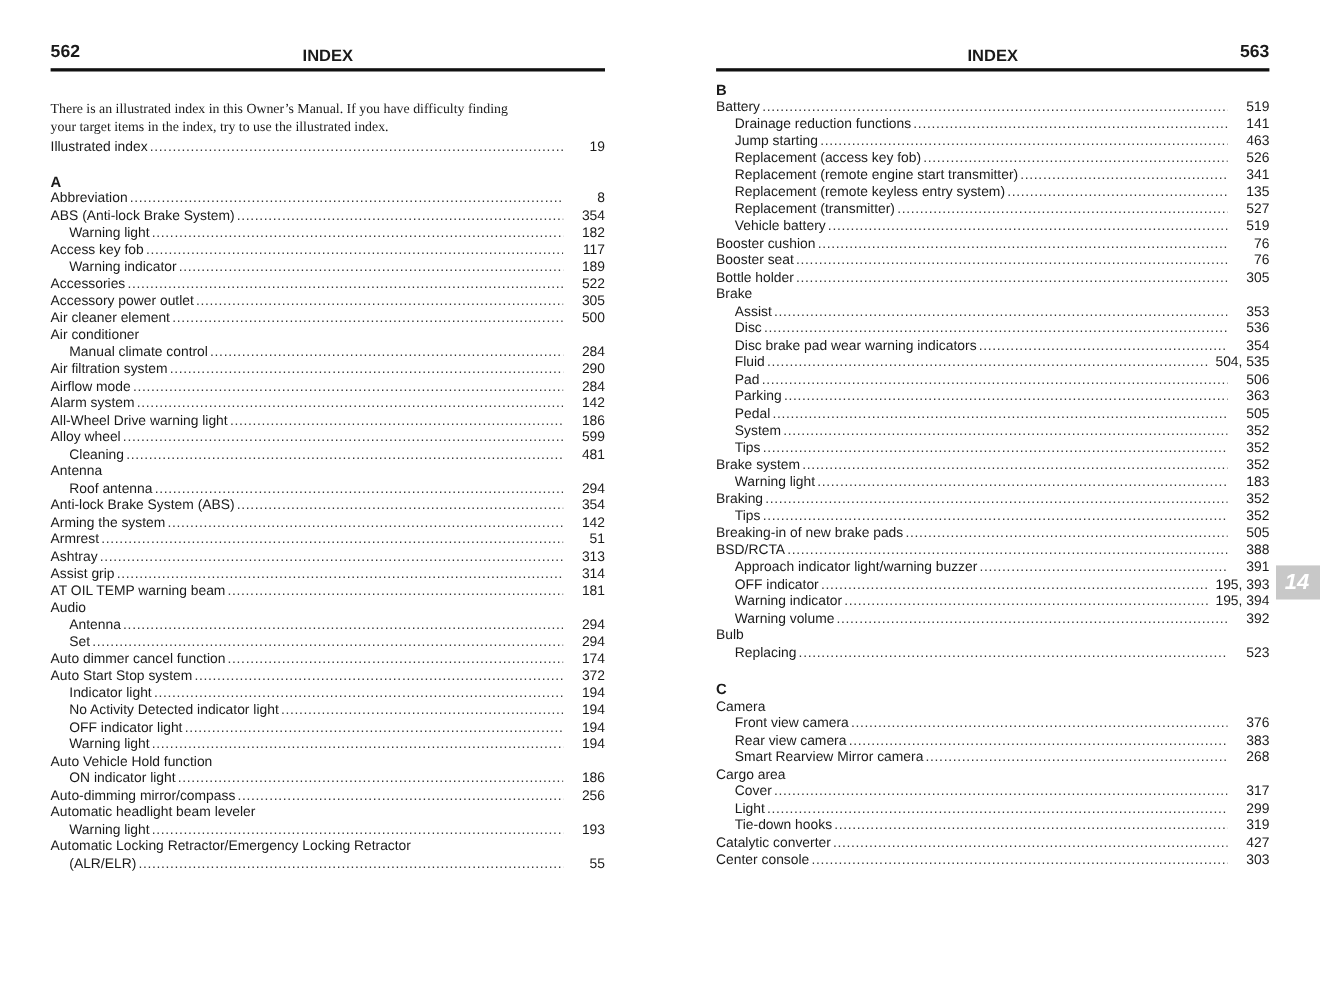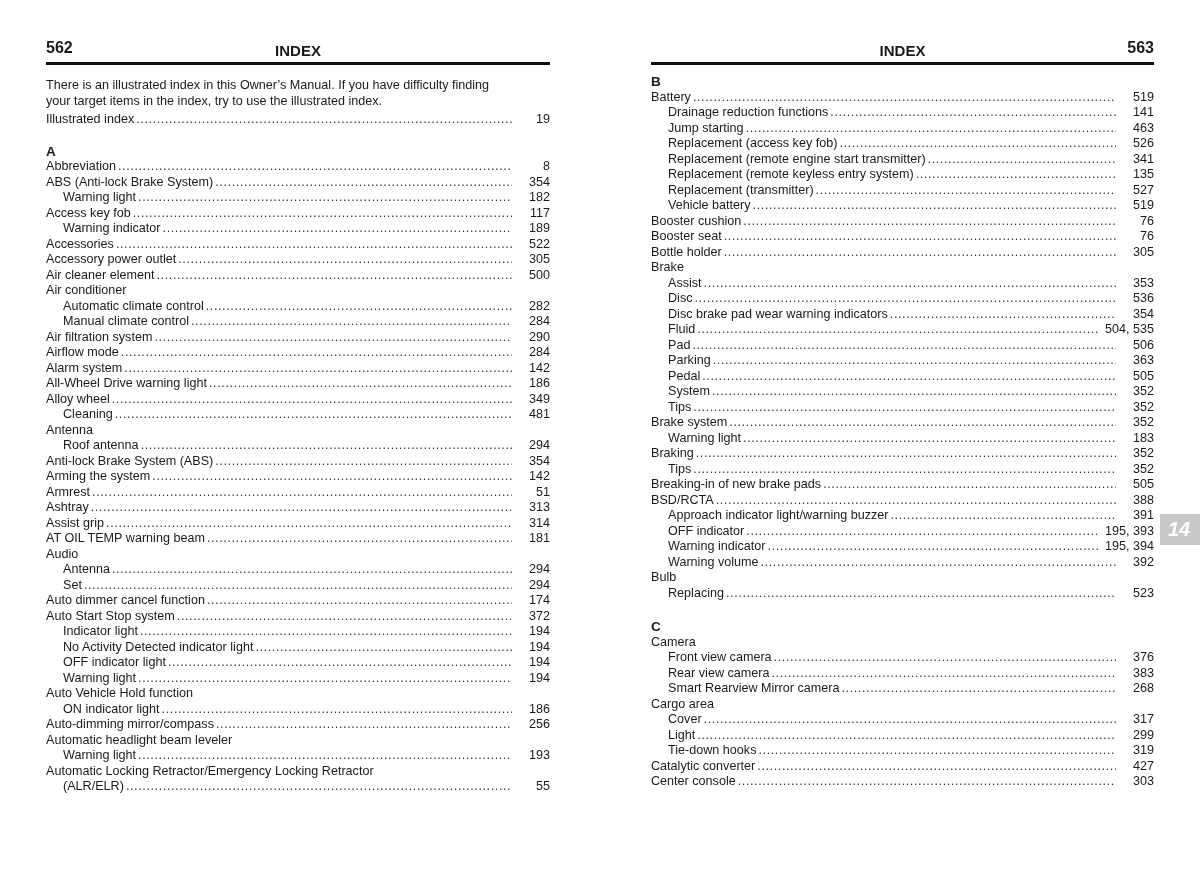--- a/index.html
+++ b/index.html
@@ -12,21 +12,21 @@
   #page-right { left: 651px; width: 503px; }
   .header {
     position: relative; height: 62px; border-bottom: 3px solid #111;
   }
   .header .pnum { position: absolute; top: 39px; font-size: 16px; font-weight: bold; }
   .header .title { position: absolute; top: 42px; font-size: 15px; font-weight: bold; left: 0; right: 0; text-align: center; }
   #page-left .pnum { left: 0; }
   #page-right .pnum { right: 0; }
   #page-left .title { left: 0; width: 504px; }
   .content { font-size: 12.6px; line-height: 15.5px; }
-  .intro { margin-top: 13px; }
+  .intro { margin-top: 27px; font-family: Liberation Serif, serif; }
   .row { display: flex; align-items: baseline; height: 15.5px; white-space: nowrap; }
   .row.sub { padding-left: 17px; }
   .row.cont { padding-left: 17px; }
   .row .term { flex: 0 0 auto; }
   .row .dots {
     flex: 1 1 auto; overflow: hidden; margin: 0 2px; color: #333;
   }
   .row .dots::after {
     content: "................................................................................................................................................................................................................................";
     letter-spacing: 0.6px;
@@ -98,25 +98,20 @@
         </div>
         <div class="row">
           <span class="term">Air cleaner element</span>
           <span class="dots"></span>
           <span class="pg">500</span>
         </div>
         <div class="row">
           <span class="term">Air conditioner</span>
         </div>
         <div class="row sub">
-          <span class="term">Automatic climate control</span>
-          <span class="dots"></span>
-          <span class="pg">282</span>
-        </div>
-        <div class="row sub">
           <span class="term">Manual climate control</span>
           <span class="dots"></span>
           <span class="pg">284</span>
         </div>
         <div class="row">
           <span class="term">Air filtration system</span>
           <span class="dots"></span>
           <span class="pg">290</span>
         </div>
         <div class="row">
@@ -130,21 +125,21 @@
           <span class="pg">142</span>
         </div>
         <div class="row">
           <span class="term">All-Wheel Drive warning light</span>
           <span class="dots"></span>
           <span class="pg">186</span>
         </div>
         <div class="row">
           <span class="term">Alloy wheel</span>
           <span class="dots"></span>
-          <span class="pg">349</span>
+          <span class="pg">599</span>
         </div>
         <div class="row sub">
           <span class="term">Cleaning</span>
           <span class="dots"></span>
           <span class="pg">481</span>
         </div>
         <div class="row">
           <span class="term">Antenna</span>
         </div>
         <div class="row sub">

